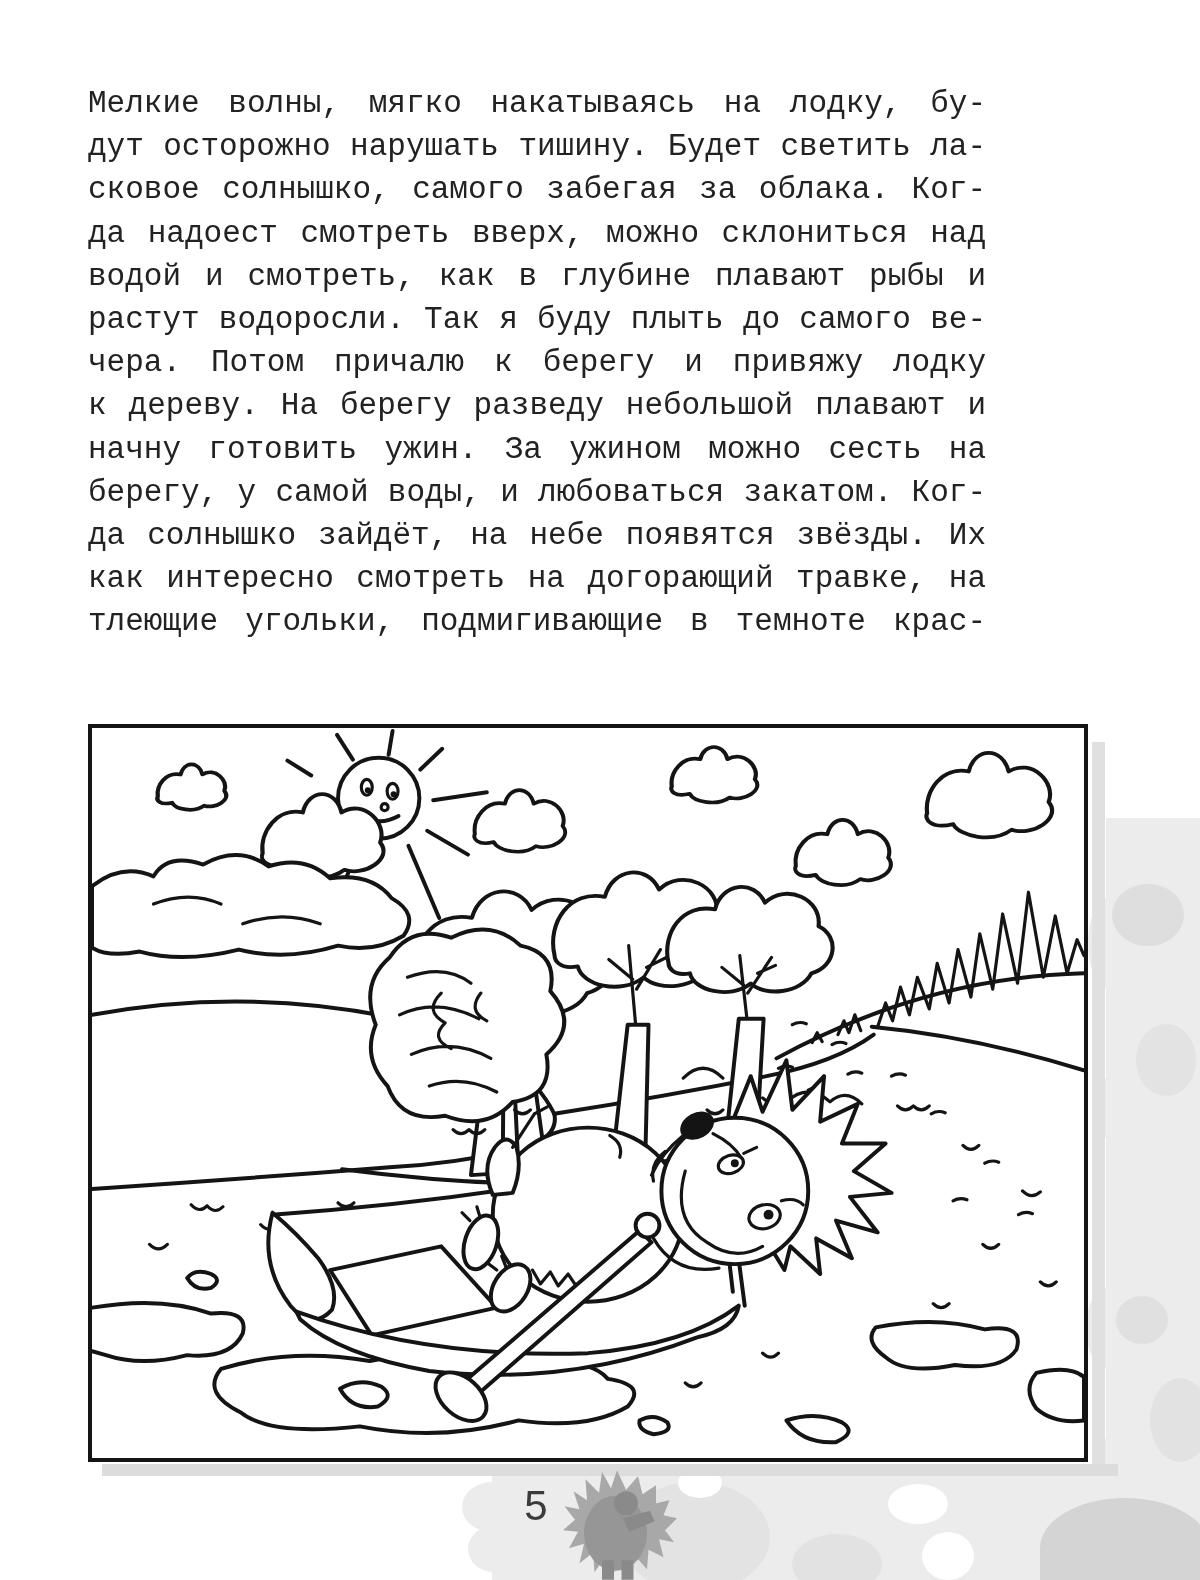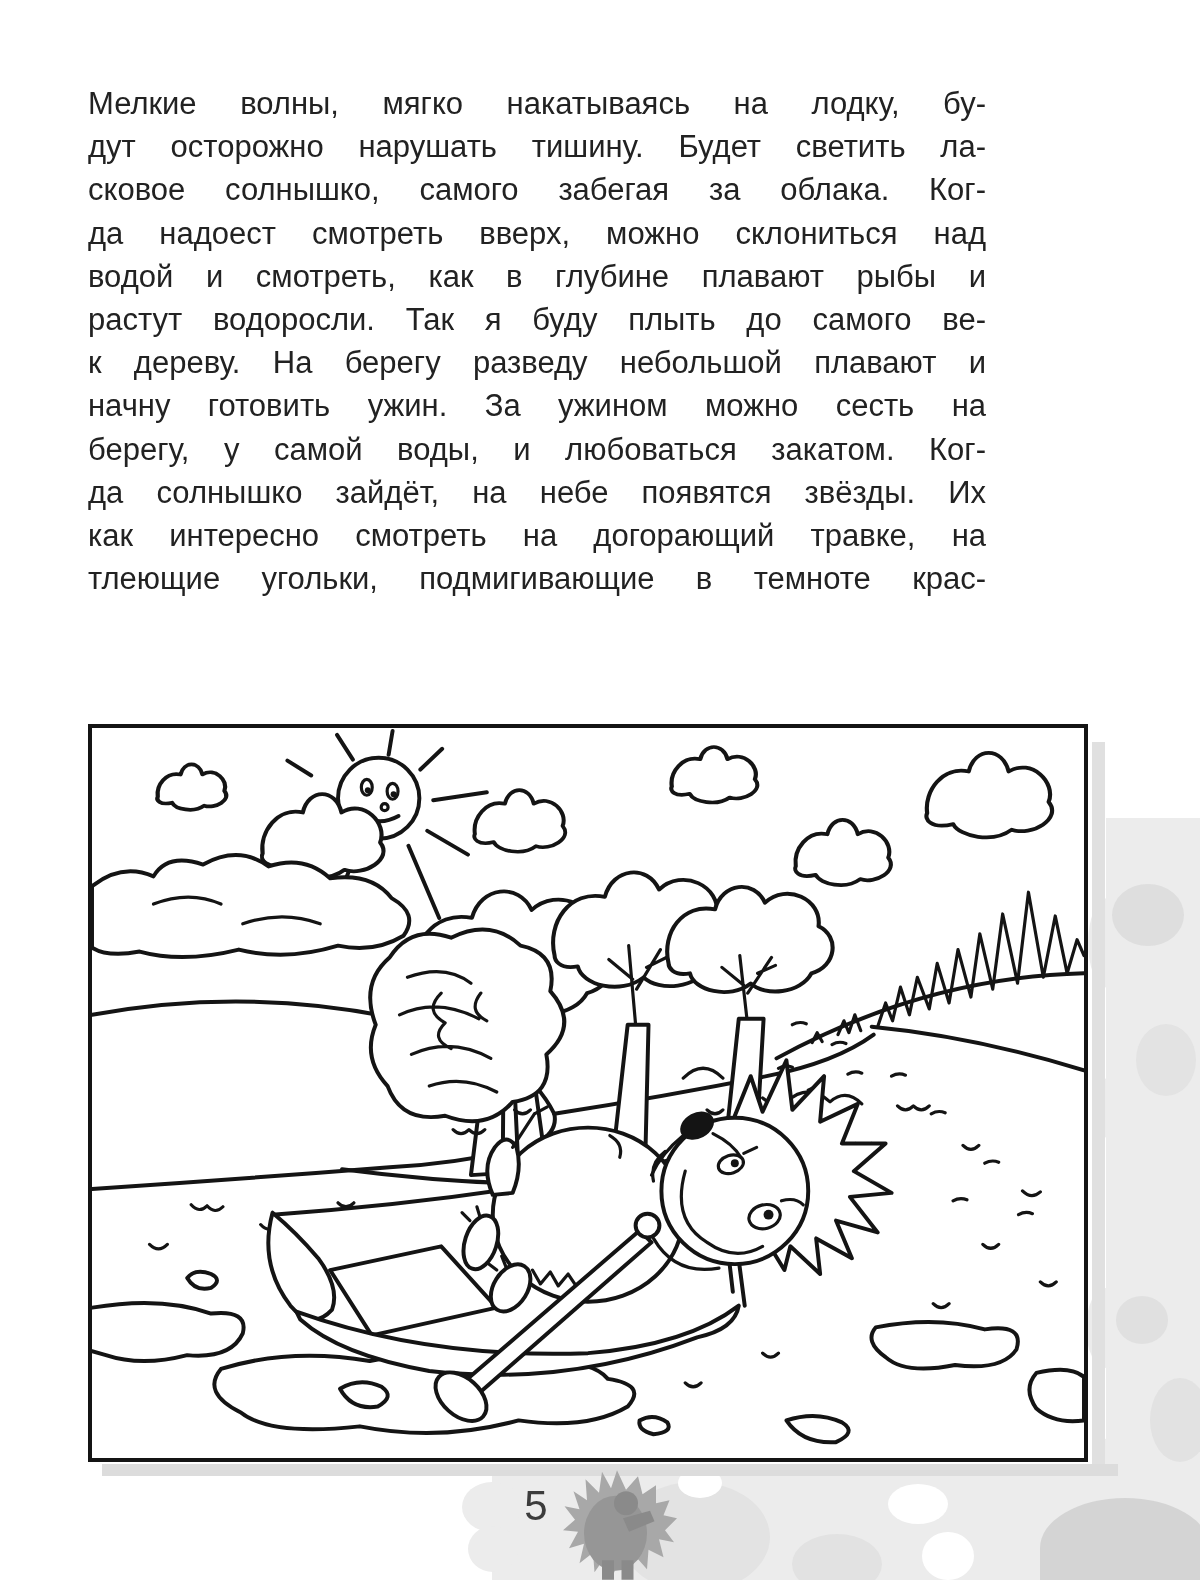--- a/index.html
+++ b/index.html
@@ -1,20 +1,20 @@
 <!DOCTYPE html>
 <html><head>
 <meta charset="utf-8">
 <style>
   html,body{margin:0;padding:0;background:#ffffff;}
   .page{position:relative;width:1200px;height:1580px;background:#ffffff;overflow:hidden;
         font-family:"Liberation Sans",sans-serif;}
   .text-block{position:absolute;left:88px;top:82px;width:898px;color:#222222;
               font-size:31px;line-height:43.2px;}
-  .tline{text-align:justify;text-align-last:justify;}
+  .tline{text-align:justify;text-align-last:justify;font-family:Liberation Mono, monospace;}
   .tline.last{text-align-last:left;}
   .frame{position:absolute;left:88px;top:724px;width:1000px;height:738px;
          border:4px solid #141414;box-sizing:border-box;background:#ffffff;z-index:3;}
   .frame svg{display:block;width:100%;height:100%;}
   .shadow-r{position:absolute;left:1092px;top:742px;width:13px;height:730px;background:#e0e0e0;z-index:1;}
   .shadow-b{position:absolute;left:102px;top:1464px;width:1016px;height:12px;background:#dcdcdc;z-index:1;}
   .wash{position:absolute;z-index:0;}
   .wash-right{left:1106px;top:818px;width:94px;height:762px;background:#ececec;}
   .wash-bottom{left:492px;top:1474px;width:708px;height:106px;background:#ececec;}
   .blob{position:absolute;border-radius:50%;}
@@ -58,20 +58,21 @@
   <div class="shadow-r"></div>
   <div class="shadow-b"></div>
 
   <div class="text-block">
     <div class="tline">Мелкие волны, мягко накатываясь на лодку, бу-</div>
     <div class="tline">дут осторожно нарушать тишину. Будет светить ла-</div>
     <div class="tline">сковое солнышко, самого забегая за облака. Ког-</div>
     <div class="tline">да надоест смотреть вверх, можно склониться над</div>
     <div class="tline">водой и смотреть, как в глубине плавают рыбы и</div>
     <div class="tline">растут водоросли. Так я буду плыть до самого ве-</div>
+    <div class="tline">чера. Потом причалю к берегу и привяжу лодку</div>
     <div class="tline">к дереву. На берегу разведу небольшой плавают и</div>
     <div class="tline">начну готовить ужин. За ужином можно сесть на</div>
     <div class="tline">берегу, у самой воды, и любоваться закатом. Ког-</div>
     <div class="tline">да солнышко зайдёт, на небе появятся звёзды. Их</div>
     <div class="tline">как интересно смотреть на догорающий травке, на</div>
     <div class="tline">тлеющие угольки, подмигивающие в темноте крас-</div>
   </div>
 
   <div class="frame">
     <svg viewBox="0 0 1000 738" preserveAspectRatio="none">

